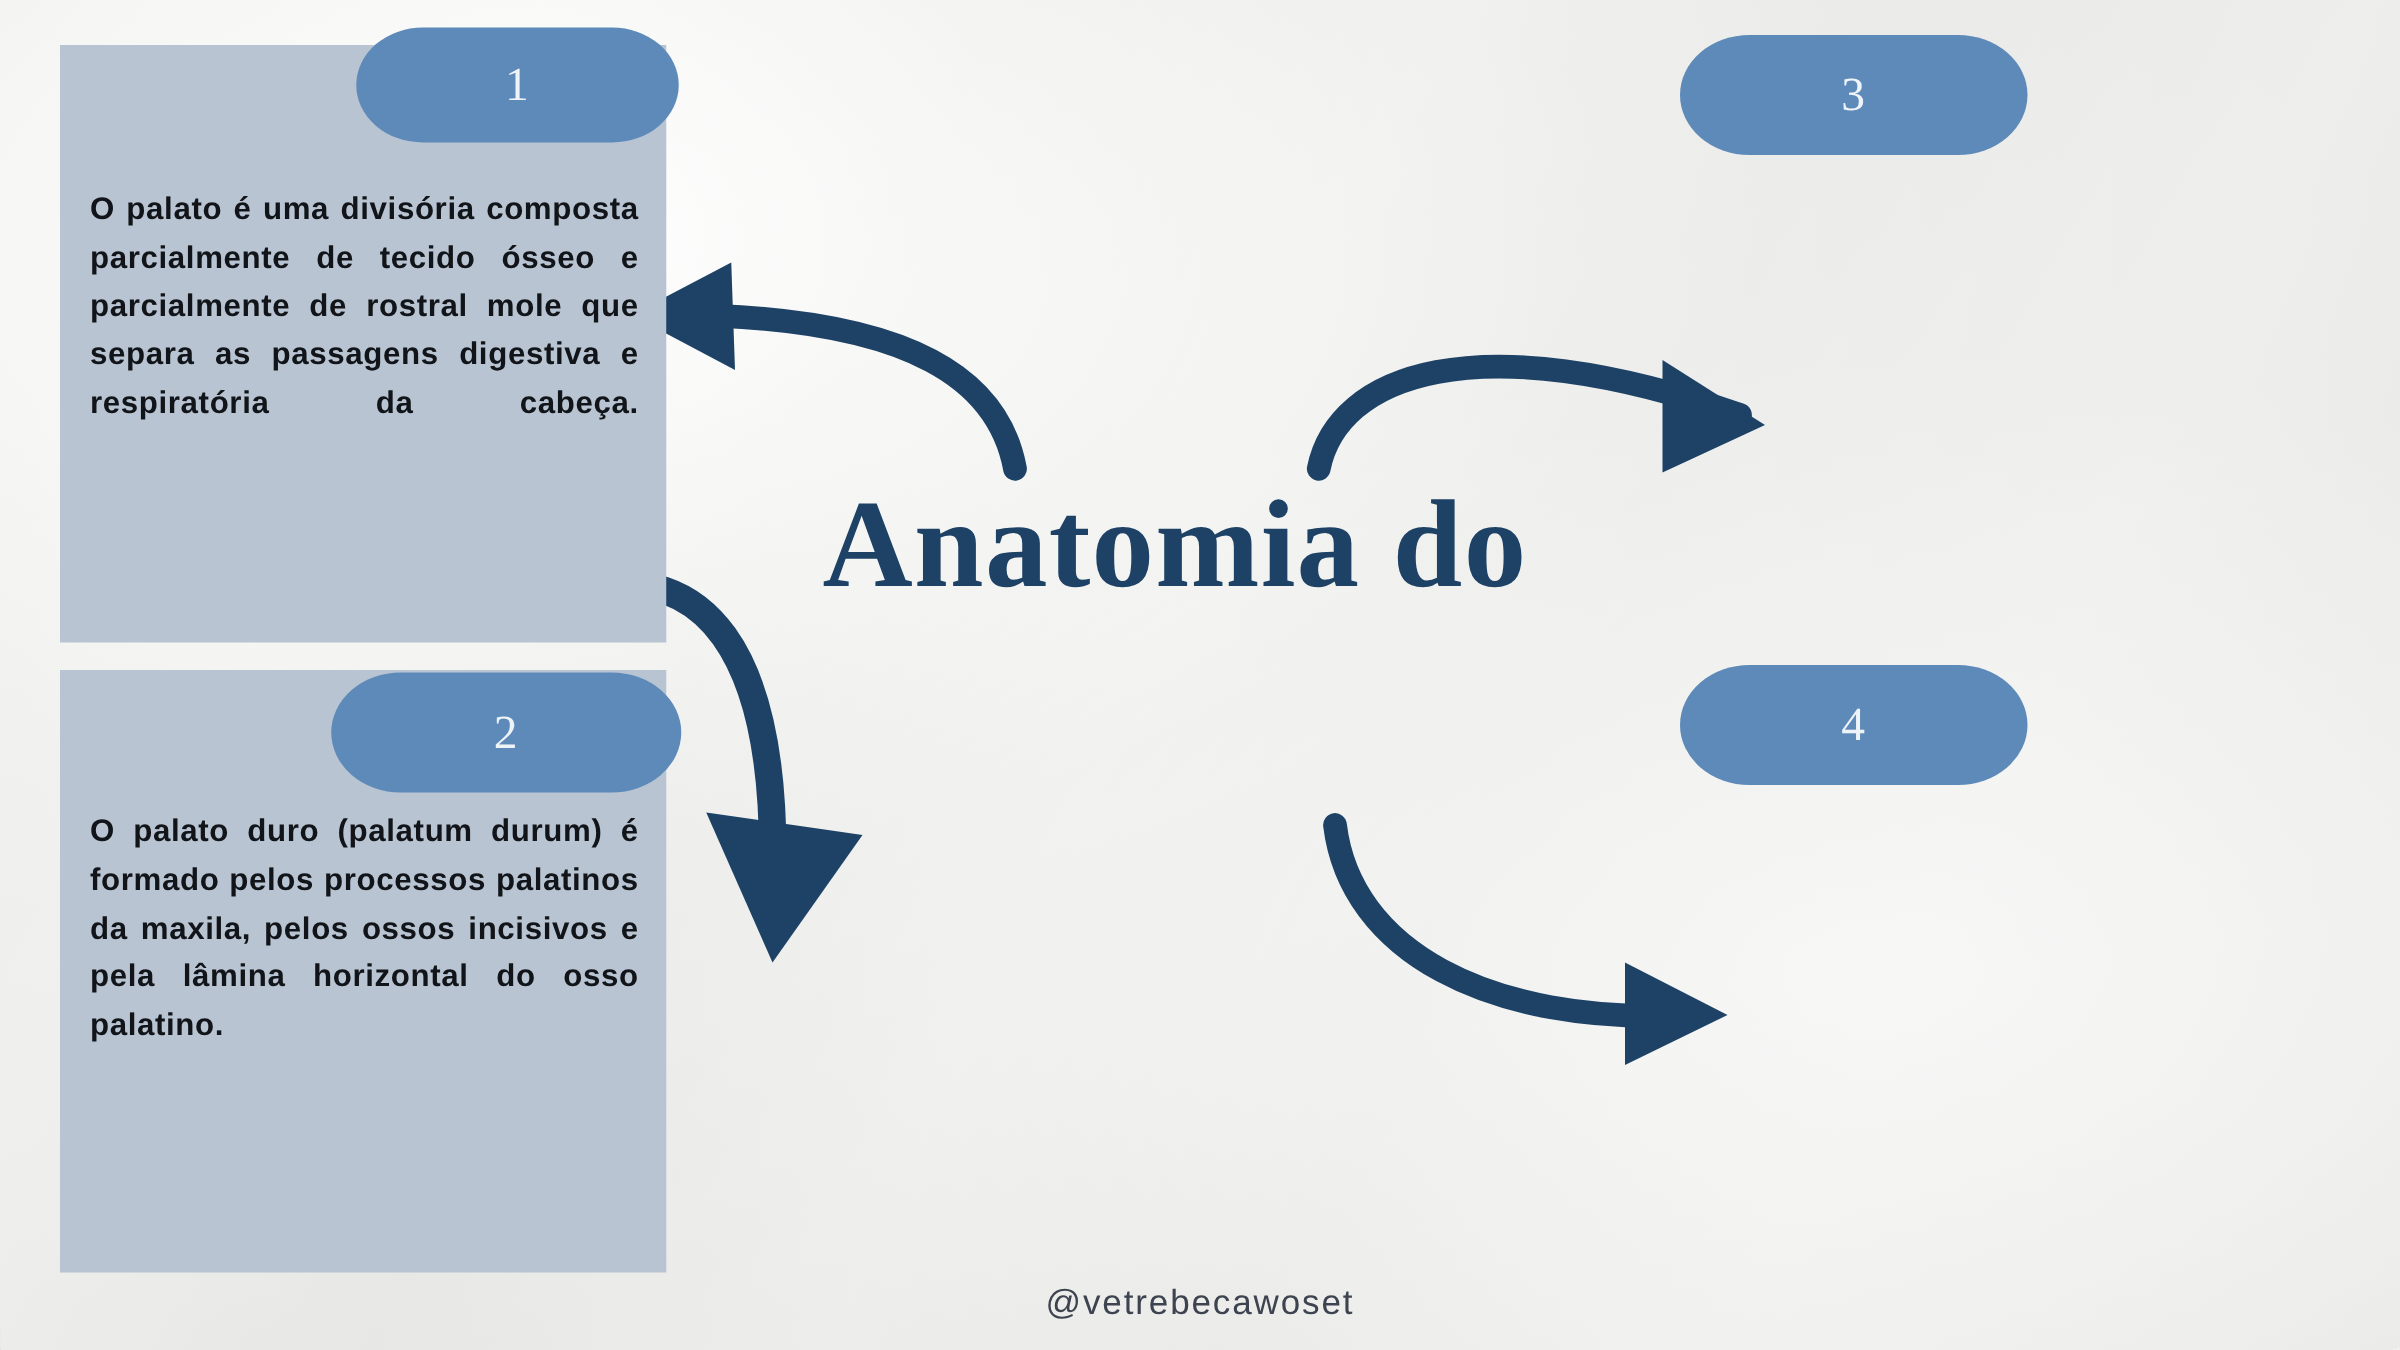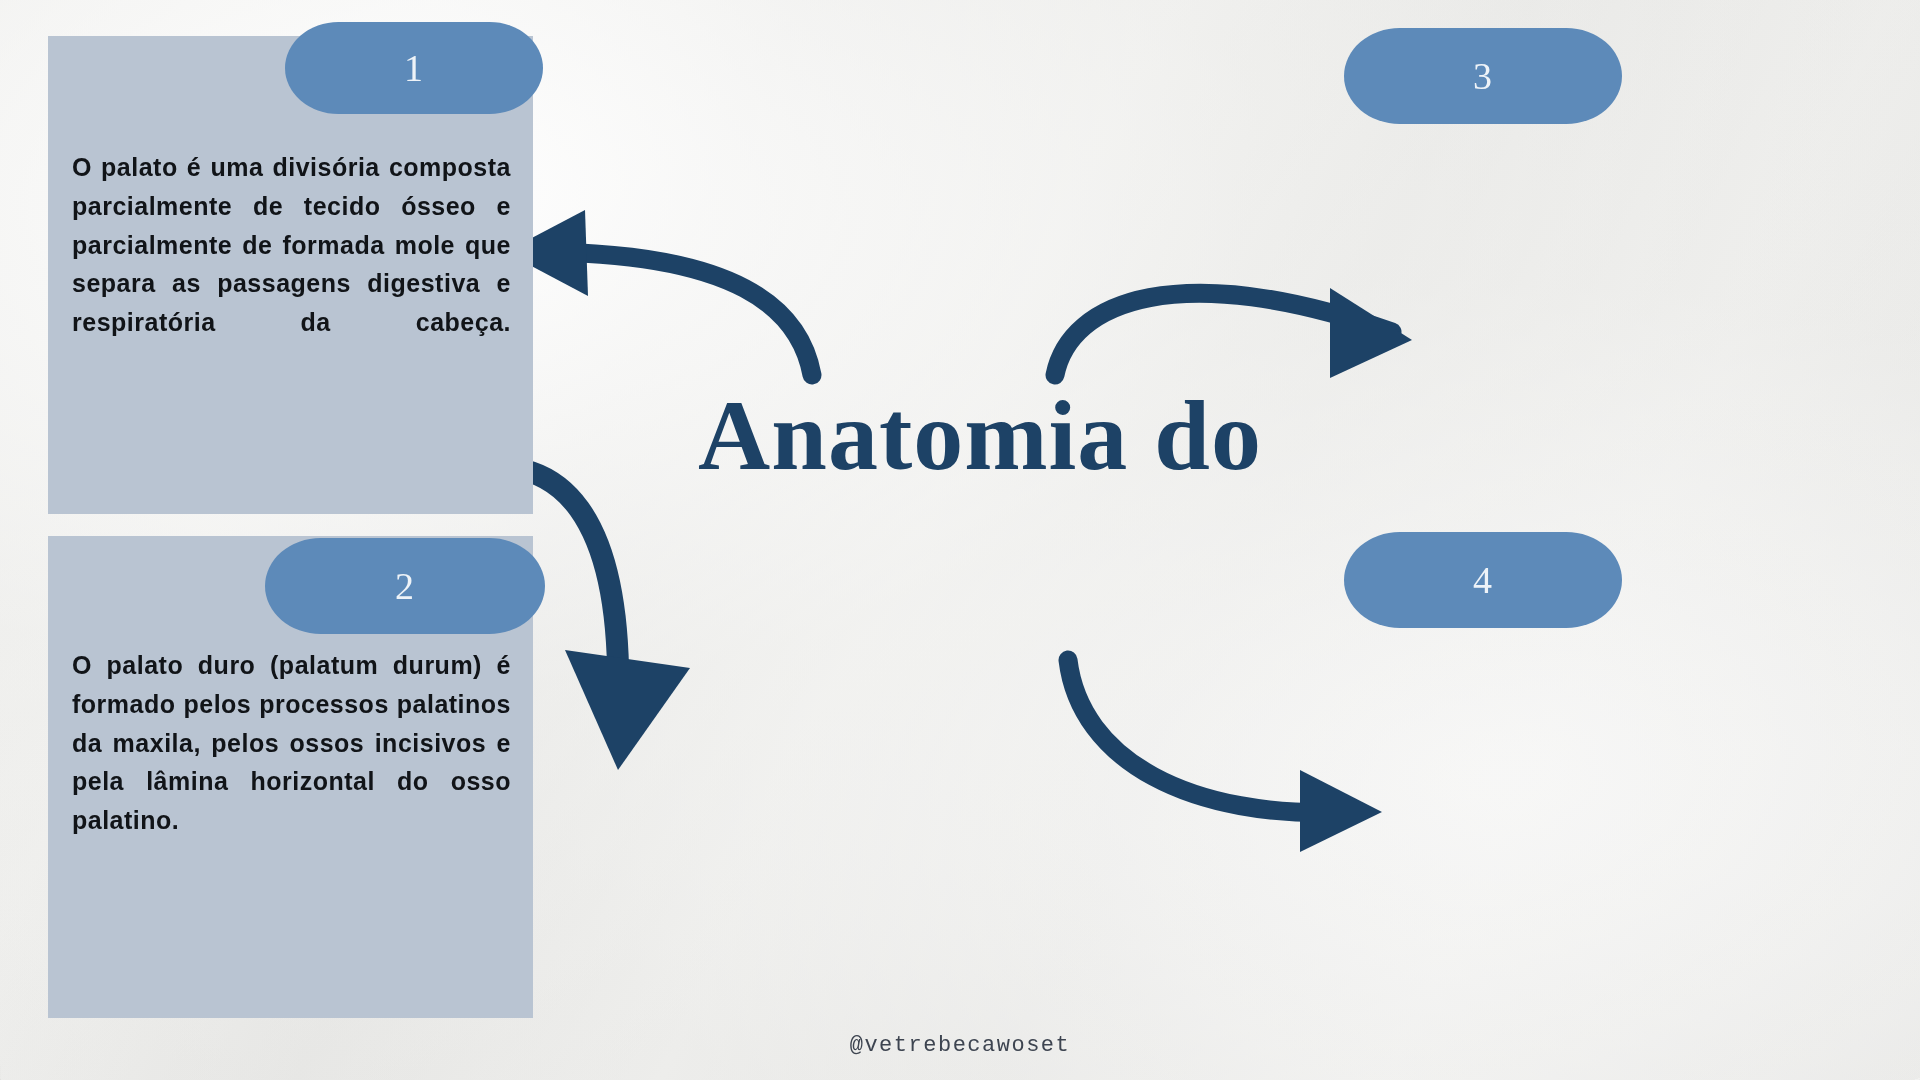--- a/index.html
+++ b/index.html
@@ -72,21 +72,21 @@
   #badge-2 { left: 265px; top: 538px; width: 280px; height: 96px; }
 
   #card-3 { left: 1392px; top: 36px; width: 487px; height: 478px; padding: 112px 22px 0 24px; }
   #badge-3 { left: 1344px; top: 28px; width: 278px; height: 96px; }
 
   #card-4 { left: 1392px; top: 540px; width: 487px; height: 482px; padding: 106px 22px 0 24px; }
   #badge-4 { left: 1344px; top: 532px; width: 278px; height: 96px; }
 
   .center-title {
     position: absolute;
-    left: 580px;
+    left: 540px;
     top: 380px;
     width: 800px;
     text-align: center;
     font-family: "Liberation Serif", serif;
     font-weight: bold;
     font-size: 100px;
     line-height: 1.12;
     color: #1d4266;
     letter-spacing: 1px;
   }
@@ -99,22 +99,22 @@
     height: 1080px;
     pointer-events: none;
   }
 
   .footer-handle {
     position: absolute;
     left: 0;
     bottom: 22px;
     width: 1920px;
     text-align: center;
-    font-family: Liberation Mono, monospace;
-    font-size: 22px;
+    font-family: Liberation Sans, sans-serif;
+    font-size: 28px;
     color: #3d4450;
     letter-spacing: 1.5px;
   }
 </style>
 </head>
 <body>
 
 <div class="canvas">
   <div class="paper-texture"></div>
 
@@ -143,21 +143,21 @@
       <path d="M1330,288 L1412,340 L1330,378 Z" fill="#1d4266"></path>
     </g>
 
     <g>
       <path d="M1068,660 C1080,760 1190,820 1350,812" stroke="#1d4266" stroke-width="19" fill="none" stroke-linecap="round"></path>
       <path d="M1300,770 L1382,812 L1300,852 Z" fill="#1d4266"></path>
     </g>
   </svg>
 
   <div class="card" id="card-1">
-    <div class="card-text">O palato é uma divisória composta parcialmente de tecido ósseo e parcialmente de formada mole que separa as passagens digestiva e respiratória da cabeça.</div>
+    <div class="card-text">O palato é uma divisória composta parcialmente de tecido ósseo e parcialmente de rostral mole que separa as passagens digestiva e respiratória da cabeça.</div>
   </div>
   <div class="badge" id="badge-1">1</div>
 
   <div class="card" id="card-2">
     <div class="card-text">O palato duro (palatum durum) é formado pelos processos palatinos da maxila, pelos ossos incisivos e pela lâmina horizontal do osso palatino.</div>
   </div>
   <div class="badge" id="badge-2">2</div>
 
   <div class="badge" id="badge-3">3</div>
 

